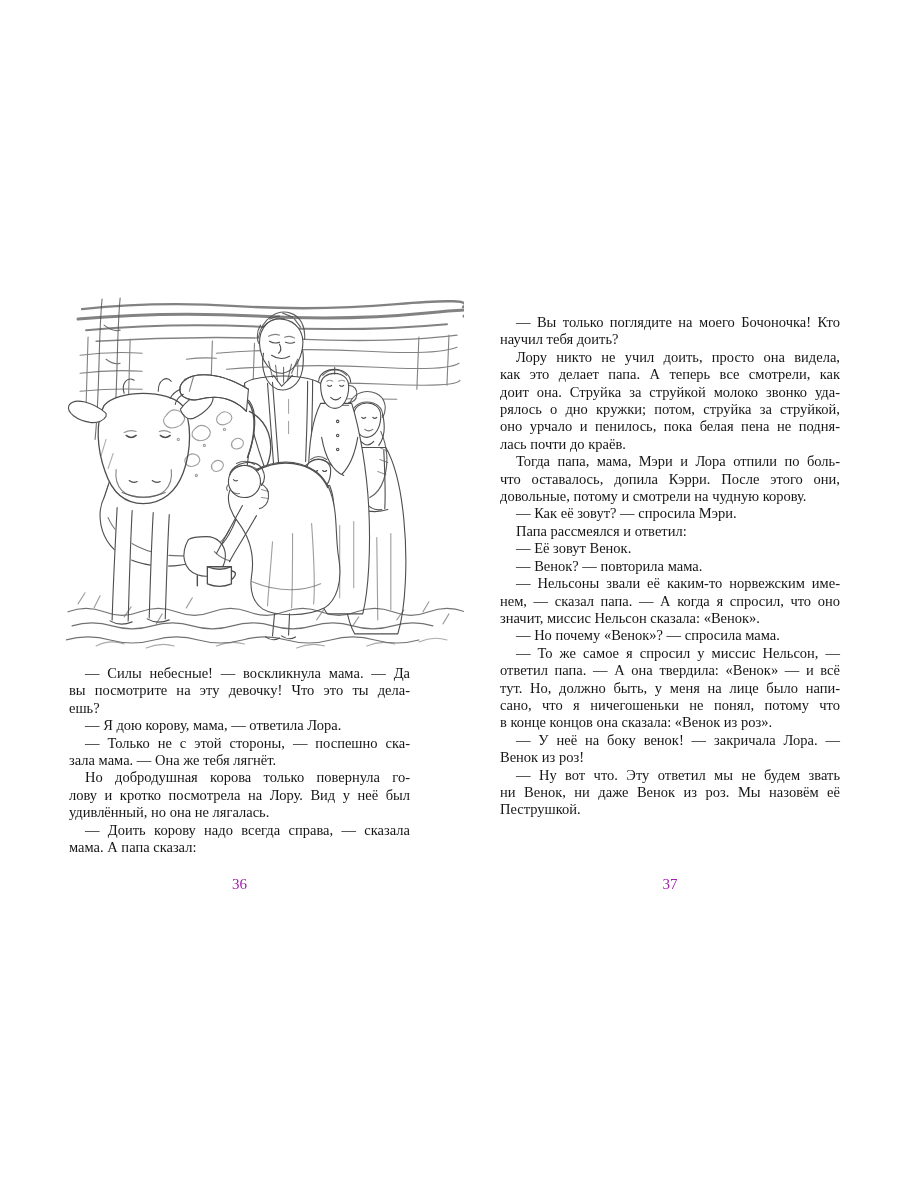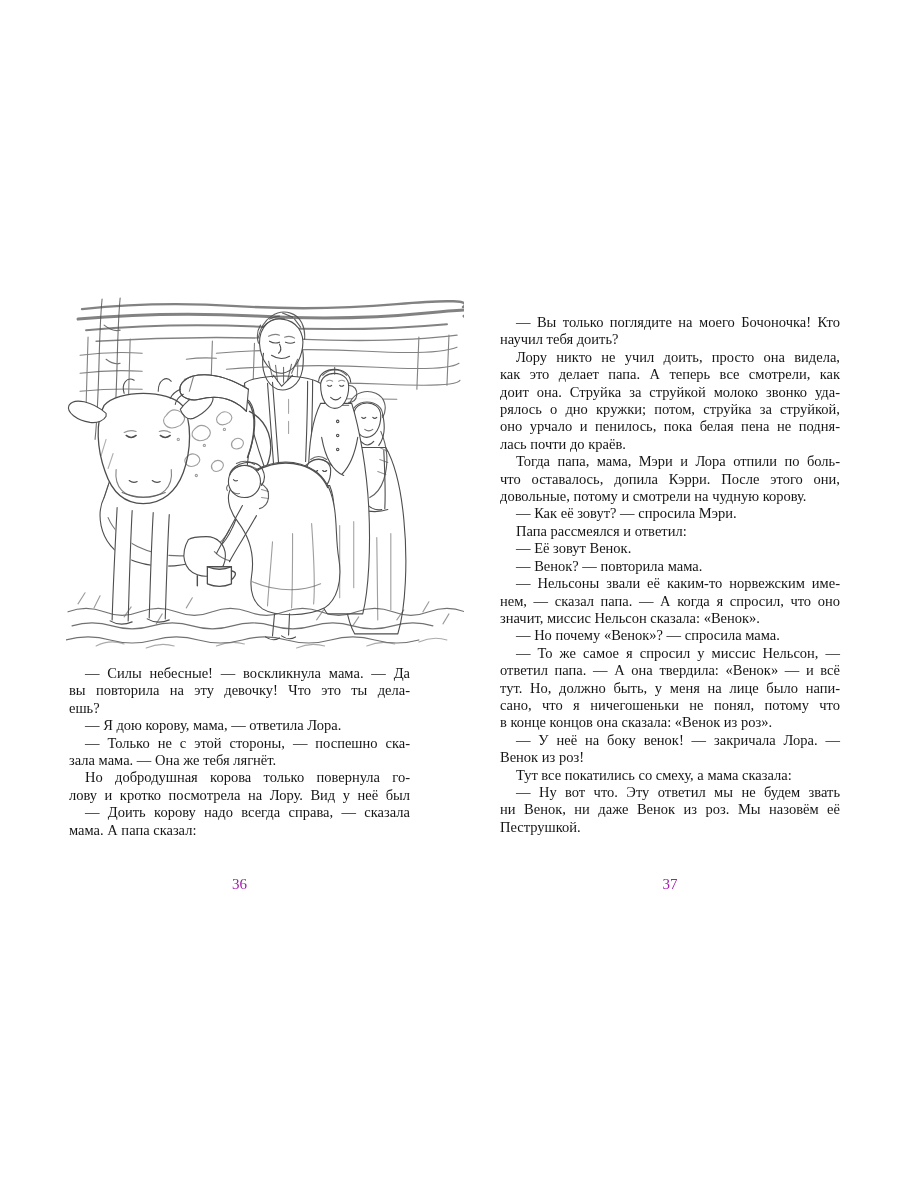--- a/index.html
+++ b/index.html
@@ -248,33 +248,34 @@
           <path d="M0,350 q22,-6 44,0 q22,6 44,0 q22,-6 44,0 q22,6 44,0 q22,-6 44,0 q22,6 44,0 q22,-6 44,0 q22,6 44,0"></path>
           <path d="M12,314 l7,-11 M28,318 l6,-12 M58,327 l7,-10 M90,334 l6,-10 M120,318 l6,-10 M250,330 l7,-10 M286,336 l6,-9 M330,330 l7,-10 M356,322 l6,-10 M376,334 l6,-10" opacity="0.7"></path>
           <path d="M30,356 q14,-7 28,-2 M80,358 q14,-6 28,-2 M150,356 q14,-6 28,-2 M230,358 q14,-6 28,-2 M300,356 q14,-6 28,-2 M352,352 q14,-6 28,-2" opacity="0.6"></path>
         </g>
       </g>
     </svg>
 
     <div class="textcol" id="left-text">
         <div class="para">
           <div class="line first">— Силы небесные! — воскликнула мама. — Да</div>
-          <div class="line">вы повторила на эту девочку! Что это ты дела-</div>
+          <div class="line">вы посмотрите на эту девочку! Что это ты дела-</div>
           <div class="line last">ешь?</div>
         </div>
         <div class="para">
           <div class="line first last">— Я дою корову, мама, — ответила Лора.</div>
         </div>
         <div class="para">
           <div class="line first">— Только не с этой стороны, — поспешно ска-</div>
           <div class="line last">зала мама. — Она же тебя лягнёт.</div>
         </div>
         <div class="para">
           <div class="line first">Но добродушная корова только повернула го-</div>
           <div class="line">лову и кротко посмотрела на Лору. Вид у неё был</div>
+          <div class="line last">удивлённый, но она не лягалась.</div>
         </div>
         <div class="para">
           <div class="line first">— Доить корову надо всегда справа, — сказала</div>
           <div class="line last">мама. А папа сказал:</div>
         </div>
       </div>
 
     <div class="folio left">36</div>
   </div>
 
@@ -322,23 +323,20 @@
           <div class="line">ответил папа. — А она твердила: «Венок» — и всё</div>
           <div class="line">тут. Но, должно быть, у меня на лице было напи-</div>
           <div class="line">сано, что я ничегошеньки не понял, потому что</div>
           <div class="line last">в конце концов она сказала: «Венок из роз».</div>
         </div>
         <div class="para">
           <div class="line first">— У неё на боку венок! — закричала Лора. —</div>
           <div class="line last">Венок из роз!</div>
         </div>
         <div class="para">
-          <div class="line first last">Тут все покатились со смеху, а мама сказала:</div>
-        </div>
-        <div class="para">
           <div class="line first">— Ну вот что. Эту ответил мы не будем звать</div>
           <div class="line">ни Венок, ни даже Венок из роз. Мы назовём её</div>
           <div class="line last">Пеструшкой.</div>
         </div>
       </div>
 
     <div class="folio right">37</div>
   </div>
 
 </div>

